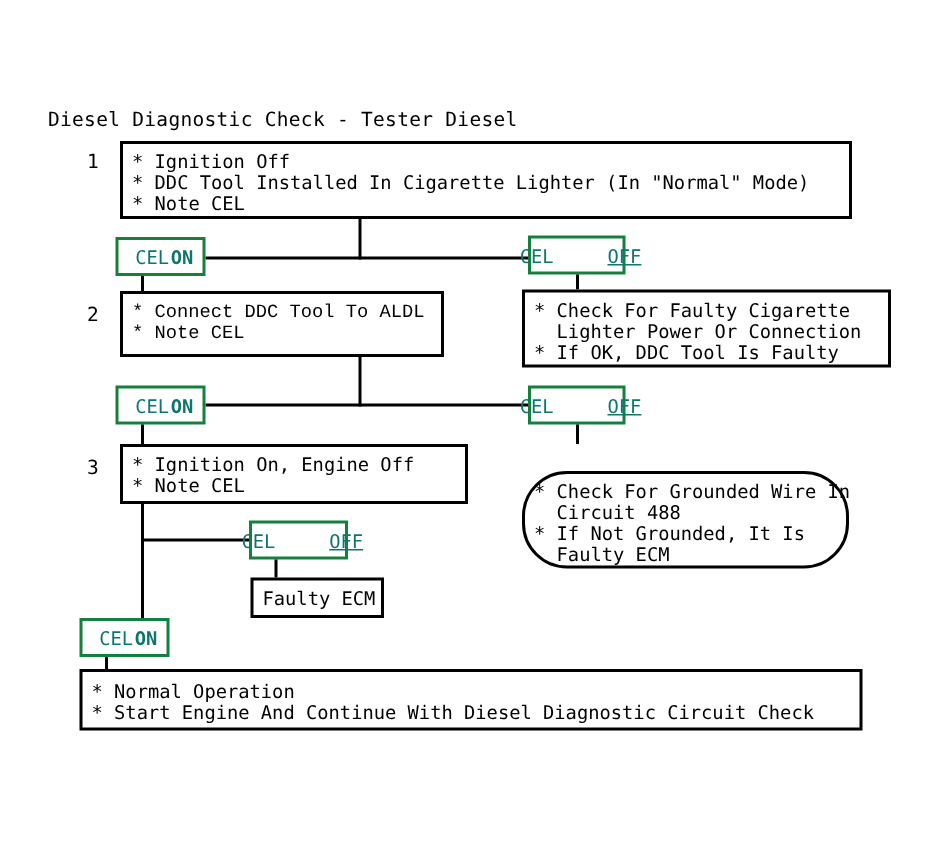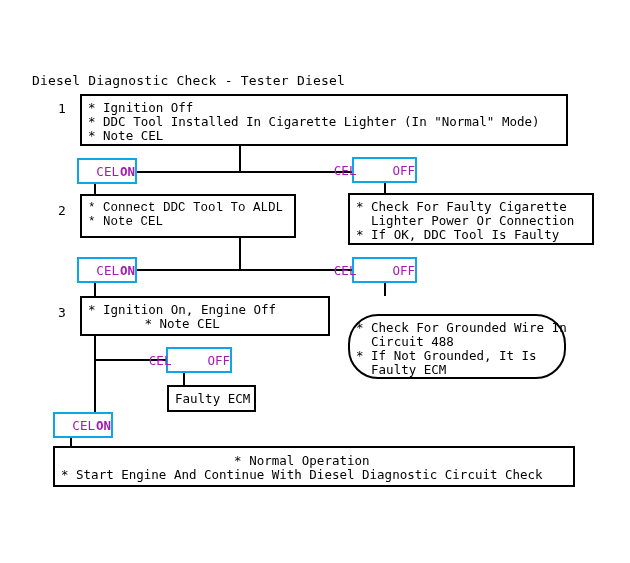--- a/index.html
+++ b/index.html
@@ -37,36 +37,37 @@
     letter-spacing: 0px;
   }
   .step-num {
     position: absolute;
     font-size: 13px;
     color: #000000;
     white-space: pre;
   }
   .cel {
     position: absolute;
-    border: 2px solid #0ea5e9;
+    border: 2px solid #15803d;
     background: #ffffff;
     box-sizing: border-box;
     display: flex;
     align-items: center;
-    justify-content: flex-end;
+    justify-content: center;
     padding-left: 5px;
     font-size: 12.5px;
-    color: #a21caf;
+    color: #0f766e;
     white-space: pre;
   }
   .cel .kw-on {
     font-weight: bold;
     margin-left: 1px;
   }
   .cel .kw-off {
+    text-decoration: underline;
     margin-left: 5px;
     padding-left: 31px;
   }
   .plain-box {
     position: absolute;
     border: 2px solid #000000;
     background: #ffffff;
     box-sizing: border-box;
     display: flex;
     align-items: center;
@@ -139,21 +140,21 @@
 
   <div class="cel" style="left:352px; top:257px; width:65px; height:26px;">
     <span>CEL</span><span class="kw-off">OFF</span>
   </div>
 
   <div class="line-v" style="left:94px; top:283px; height:13px;"></div>
   <div class="line-v" style="left:384px; top:283px; height:13px;"></div>
 
   <div class="step-num" style="left:58px; top:305px;">3</div>
 
-  <div class="box" style="left:80px; top:296px; width:250px; height:40px;text-align:center;">
+  <div class="box" style="left:80px; top:296px; width:232px; height:40px;">
     <div class="box-text" style="left:6px; top:5px;">* Ignition On, Engine Off
 * Note CEL</div>
   </div>
 
   <div class="box" style="left:348px; top:314px; width:218px; height:65px;border-radius:30px;">
     <div class="box-text" style="left:6px; top:5px;">* Check For Grounded Wire In
   Circuit 488
 * If Not Grounded, It Is
   Faulty ECM</div>
   </div>
@@ -169,18 +170,18 @@
   <div class="line-v" style="left:183px; top:373px; height:13px;"></div>
 
   <div class="plain-box" style="left:167px; top:385px; width:89px; height:27px;">Faulty ECM</div>
 
   <div class="cel" style="left:53px; top:412px; width:60px; height:26px;">
     <span>CEL</span><span class="kw-on">ON</span>
   </div>
 
   <div class="line-v" style="left:70px; top:438px; height:10px;"></div>
 
-  <div class="box" style="left:53px; top:446px; width:522px; height:41px;text-align:center;">
+  <div class="box" style="left:53px; top:446px; width:522px; height:41px;">
     <div class="box-text" style="left:6px; top:6px;">* Normal Operation
 * Start Engine And Continue With Diesel Diagnostic Circuit Check</div>
   </div>
 
 </div>
 
 </body></html>

